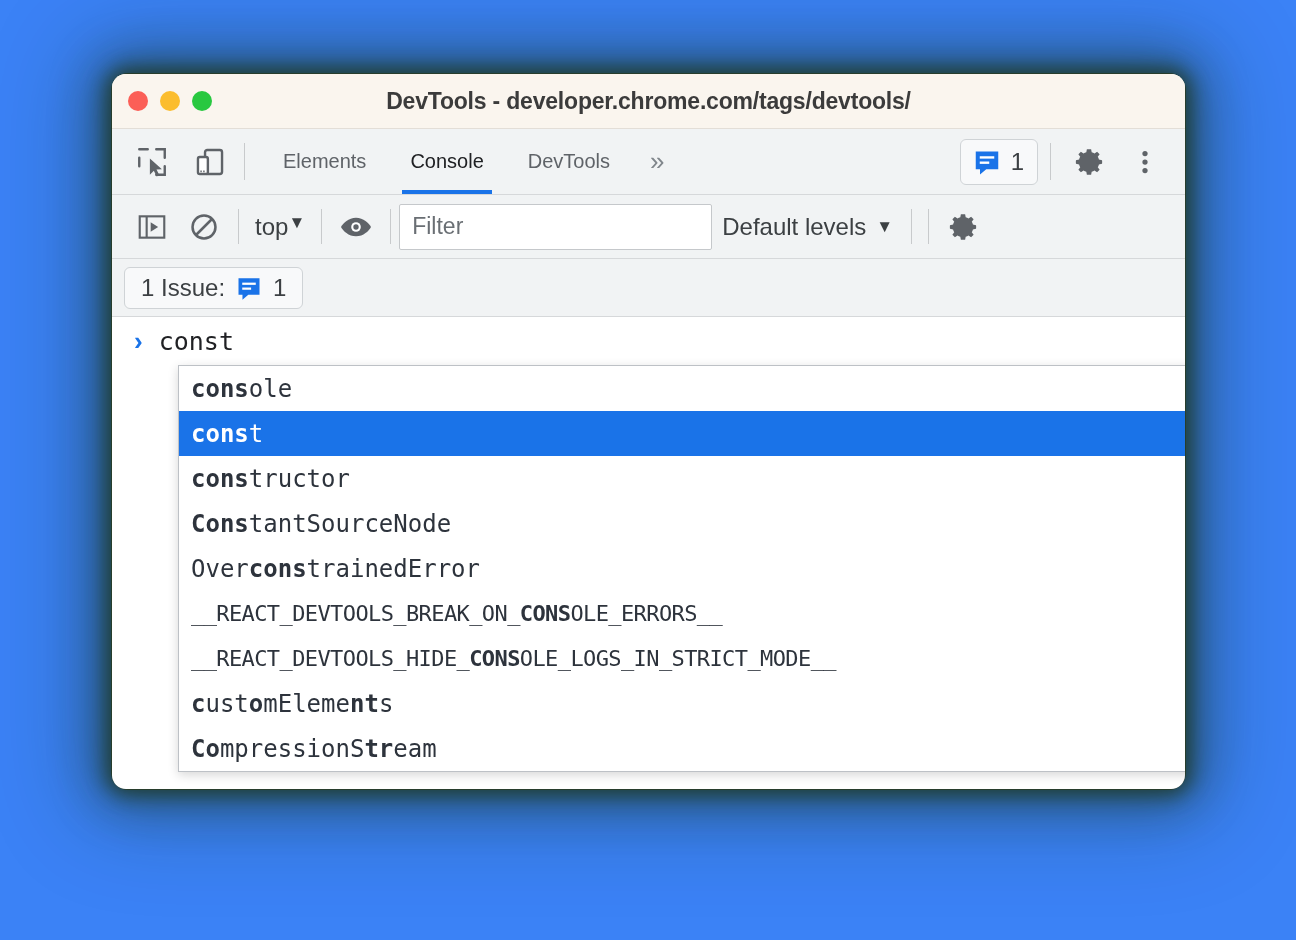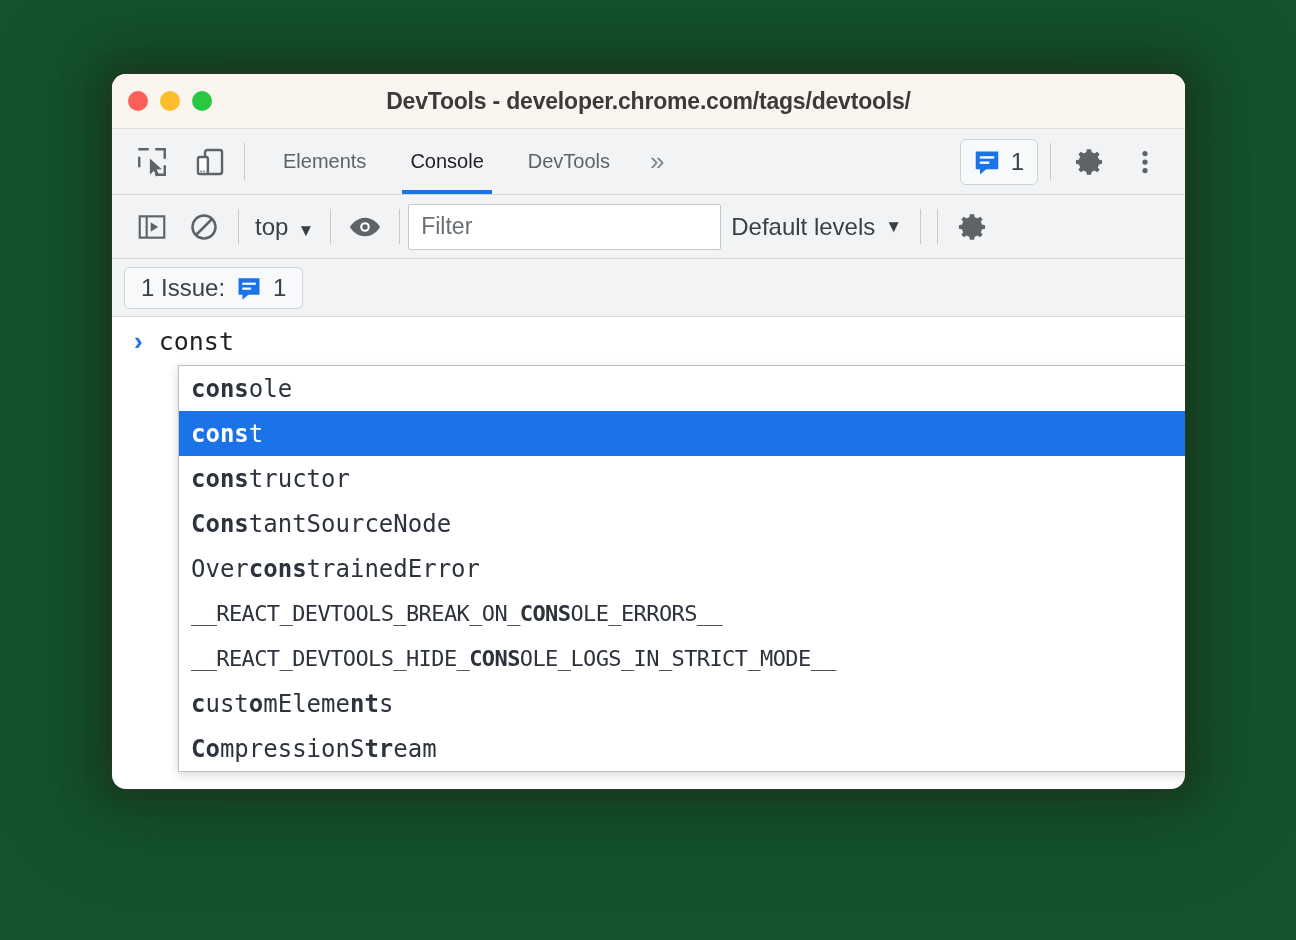--- a/index.html
+++ b/index.html
@@ -2,21 +2,21 @@
 <html><head>
 <meta charset="utf-8">
 <style>
   * { box-sizing: border-box; margin: 0; padding: 0; }
   html, body {
     width: 1296px; height: 940px;
     background: #000;
     font-family: "Liberation Sans", sans-serif;
     overflow: hidden;
   }
-  #stage { position: relative; width: 1296px; height: 940px; background: #14532d; }
+  #stage { position: relative; width: 1296px; height: 940px; background: #3b82f6; }
 
   
   .halo {
     position: absolute;
     left: 112px; top: 74px; width: 1073px; height: 715px;
     border-radius: 16px;
     box-shadow:
       0 0 0 1px rgba(40,60,40,.9),
       0 0 18px 6px rgba(30,55,30,.75),
       0 0 46px 16px rgba(25,50,25,.45),
@@ -100,21 +100,21 @@
 
   
   .ctoolbar {
     height: 64px;
     background: #F1F3F4;
     border-bottom: 1px solid #d6d8da;
     display: flex; align-items: center;
     padding: 0 14px;
   }
   .ctx-btn {
-    display: flex; align-items: flex-end; gap: 9px;
+    display: flex; align-items: flex-start; 
     font-size: 24px; color: #3c4043;
     padding: 4px 8px; border-radius: 4px; cursor: pointer;
   }
   .caret { font-size: 17px; color: #3c4043; }
   .filter-input {
     width: 313px; height: 46px;
     border: 1px solid #c5c8cb;
     background: #fff; border-radius: 2px;
     padding: 0 12px;
     font-size: 23px; color: #202124;

